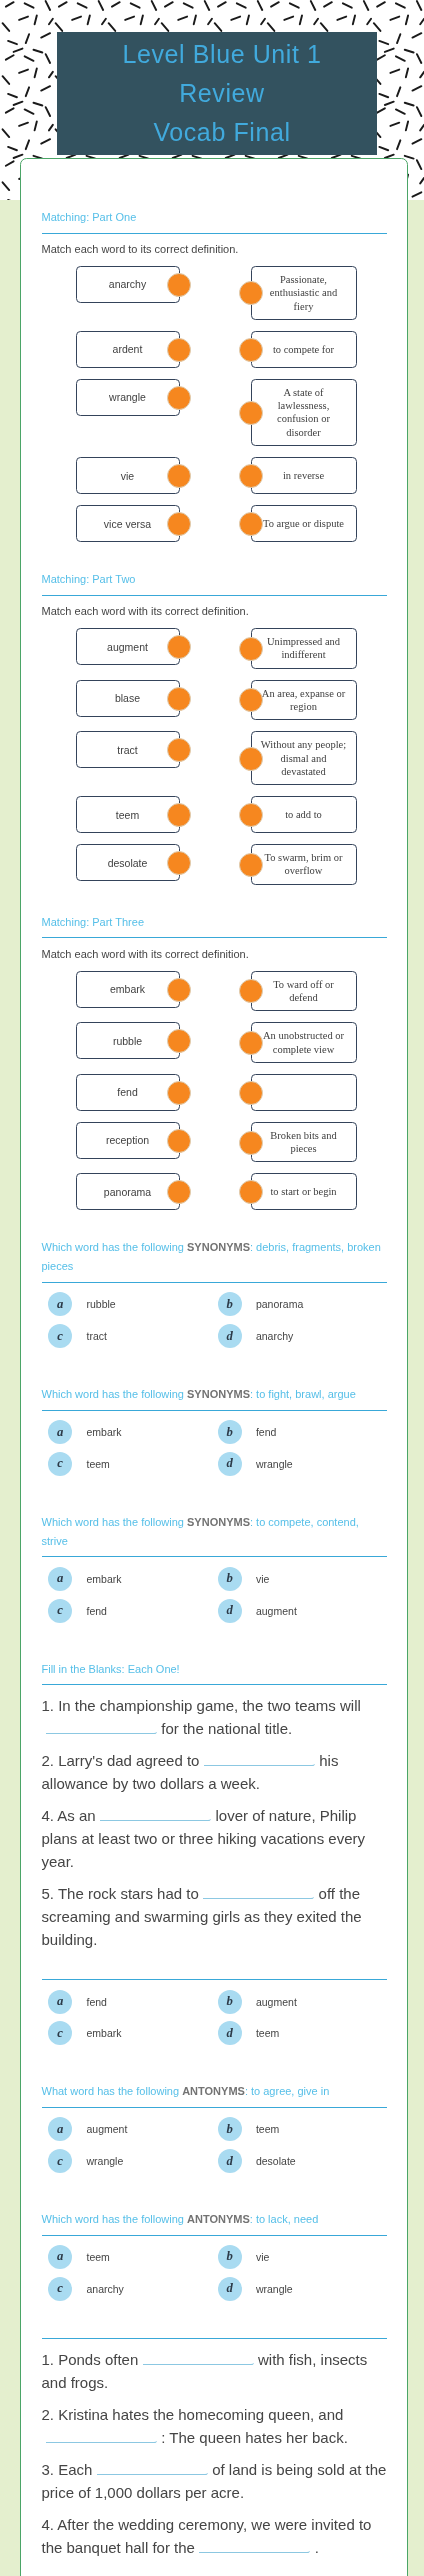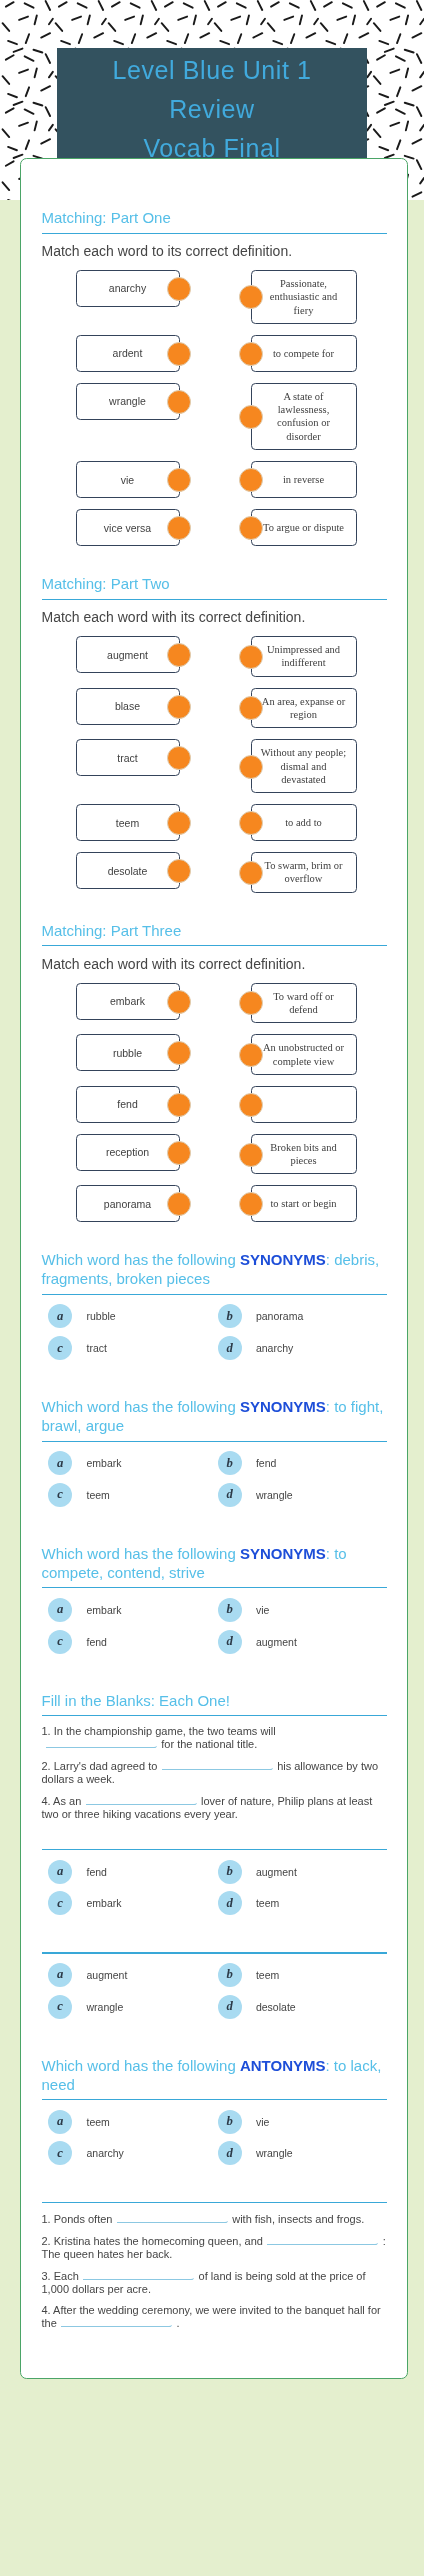--- a/index.html
+++ b/index.html
@@ -3,39 +3,40 @@
 <meta charset="utf-8">
 <style>
   html,body{margin:0;padding:0;}
   body{
     width:425px;height:2576px;position:relative;overflow:hidden;
     background:#e4efce;
     font-family:"Liberation Sans",sans-serif;
   }
   .pattern-strip{position:absolute;top:0;left:0;width:425px;height:200px;background:#ffffff;}
   .title-banner{
-    position:absolute;left:57px;top:48px;width:310px;height:123px;
+    position:absolute;left:57px;top:32px;width:310px;height:123px;
     background:#33525f;display:flex;flex-direction:column;justify-content:center;
     text-align:center;
+    padding-left:10px;
   }
   .title-line{color:#41aadd;font-size:25px;line-height:39px;letter-spacing:0.6px;}
   .card{
     position:absolute;left:20px;top:158px;width:388px;box-sizing:border-box;
     background:#ffffff;border:1.7px solid #4ba567;border-radius:6.6px;
     padding:49px 20px 39px 20.5px;
   }
   .section{margin-bottom:28px;}
   .section.mc{margin-bottom:37px;}
   .section.last{margin-bottom:0;}
   .sec-heading{
-    font-weight:normal;font-size:15px;line-height:19px;color:#56bfe8;margin:0 0 5.5px 0;
-  }
-  .sec-heading b{color:#1d4ed8;font-weight:bold;}
+    font-weight:normal;font-size:11px;line-height:19px;color:#56bfe8;margin:0 0 5.5px 0;
+  }
+  .sec-heading b{color:#737373;font-weight:bold;}
   .rule{height:1.1px;background:#39a8d8;margin:0 0 9.4px 0;}
-  .instructions{font-size:14px;color:#454545;margin:0 0 11px 0;}
+  .instructions{font-size:11px;color:#454545;margin:0 0 11px 0;}
 
   
   .match-row{display:flex;align-items:flex-start;margin:0 0 11px 34px;}
   .word-box,.def-box{
     position:relative;box-sizing:border-box;background:#fff;
     border:0.8px solid #34435a;border-radius:4.4px;
     display:flex;align-items:center;justify-content:center;
     font-size:10.5px;color:#414141;text-align:center;
   }
   .word-box{width:104px;height:37px;}
@@ -52,21 +53,21 @@
   .option{display:flex;align-items:center;cursor:pointer;}
   .letter-badge{
     flex:0 0 24px;width:24px;height:24px;border-radius:50%;background:#a9dbf1;
     display:flex;align-items:center;justify-content:center;
     font-family:"Liberation Serif",serif;font-style:italic;font-weight:bold;
     font-size:12.7px;color:#2c3a48;
   }
   .option-label{margin-left:14.4px;font-size:10.5px;color:#454545;}
 
   
-  .fib{font-size:11px;line-height:13px;color:#454545;margin:0 0 8.9px 0;}
+  .fib{font-size:15px;line-height:23px;color:#454545;margin:0 0 8.9px 0;}
   .blank{
     display:inline-block;width:111px;height:8.9px;margin:0 4.4px;
     border-bottom:1.1px solid #8cc8e2;border-radius:0 0 2.8px 0;
   }
   svg line{stroke:#1a1a1a;stroke-width:3.5;stroke-linecap:round;}
 </style>
 </head>
 <body>
 
 <div class="pattern-strip">
@@ -362,20 +363,21 @@
         </div>
     </div>
   </div>
 
   <div class="section">
     <h2 class="sec-heading">Fill in the Blanks: Each One!</h2>
     <div class="rule"></div>
     <p class="fib"><span>1. In the championship game, the two teams will</span><span class="blank"></span><span>for the national title.</span></p>
     <p class="fib"><span>2. Larry's dad agreed to</span><span class="blank"></span><span>his allowance by two dollars a week.</span></p>
     <p class="fib"><span>4. As an</span><span class="blank"></span><span>lover of nature, Philip plans at least two or three hiking vacations every year.</span></p>
+    <p class="fib"><span>5. The rock stars had to</span><span class="blank"></span><span>off the screaming and swarming girls as they exited the building.</span></p>
   </div>
 
   <div class="section mc">
     <div class="rule"></div>
     <div class="options">
       <div class="option">
           <span class="letter-badge">a</span>
           <span class="option-label">fend</span>
         </div>
       <div class="option">
@@ -387,20 +389,21 @@
           <span class="option-label">embark</span>
         </div>
       <div class="option">
           <span class="letter-badge">d</span>
           <span class="option-label">teem</span>
         </div>
     </div>
   </div>
 
   <div class="section mc">
+    <h2 class="sec-heading"><span>What word has the following </span><b>ANTONYMS</b><span>: to agree, give in</span></h2>
     <div class="rule"></div>
     <div class="options">
       <div class="option">
           <span class="letter-badge">a</span>
           <span class="option-label">augment</span>
         </div>
       <div class="option">
           <span class="letter-badge">b</span>
           <span class="option-label">teem</span>
         </div>

